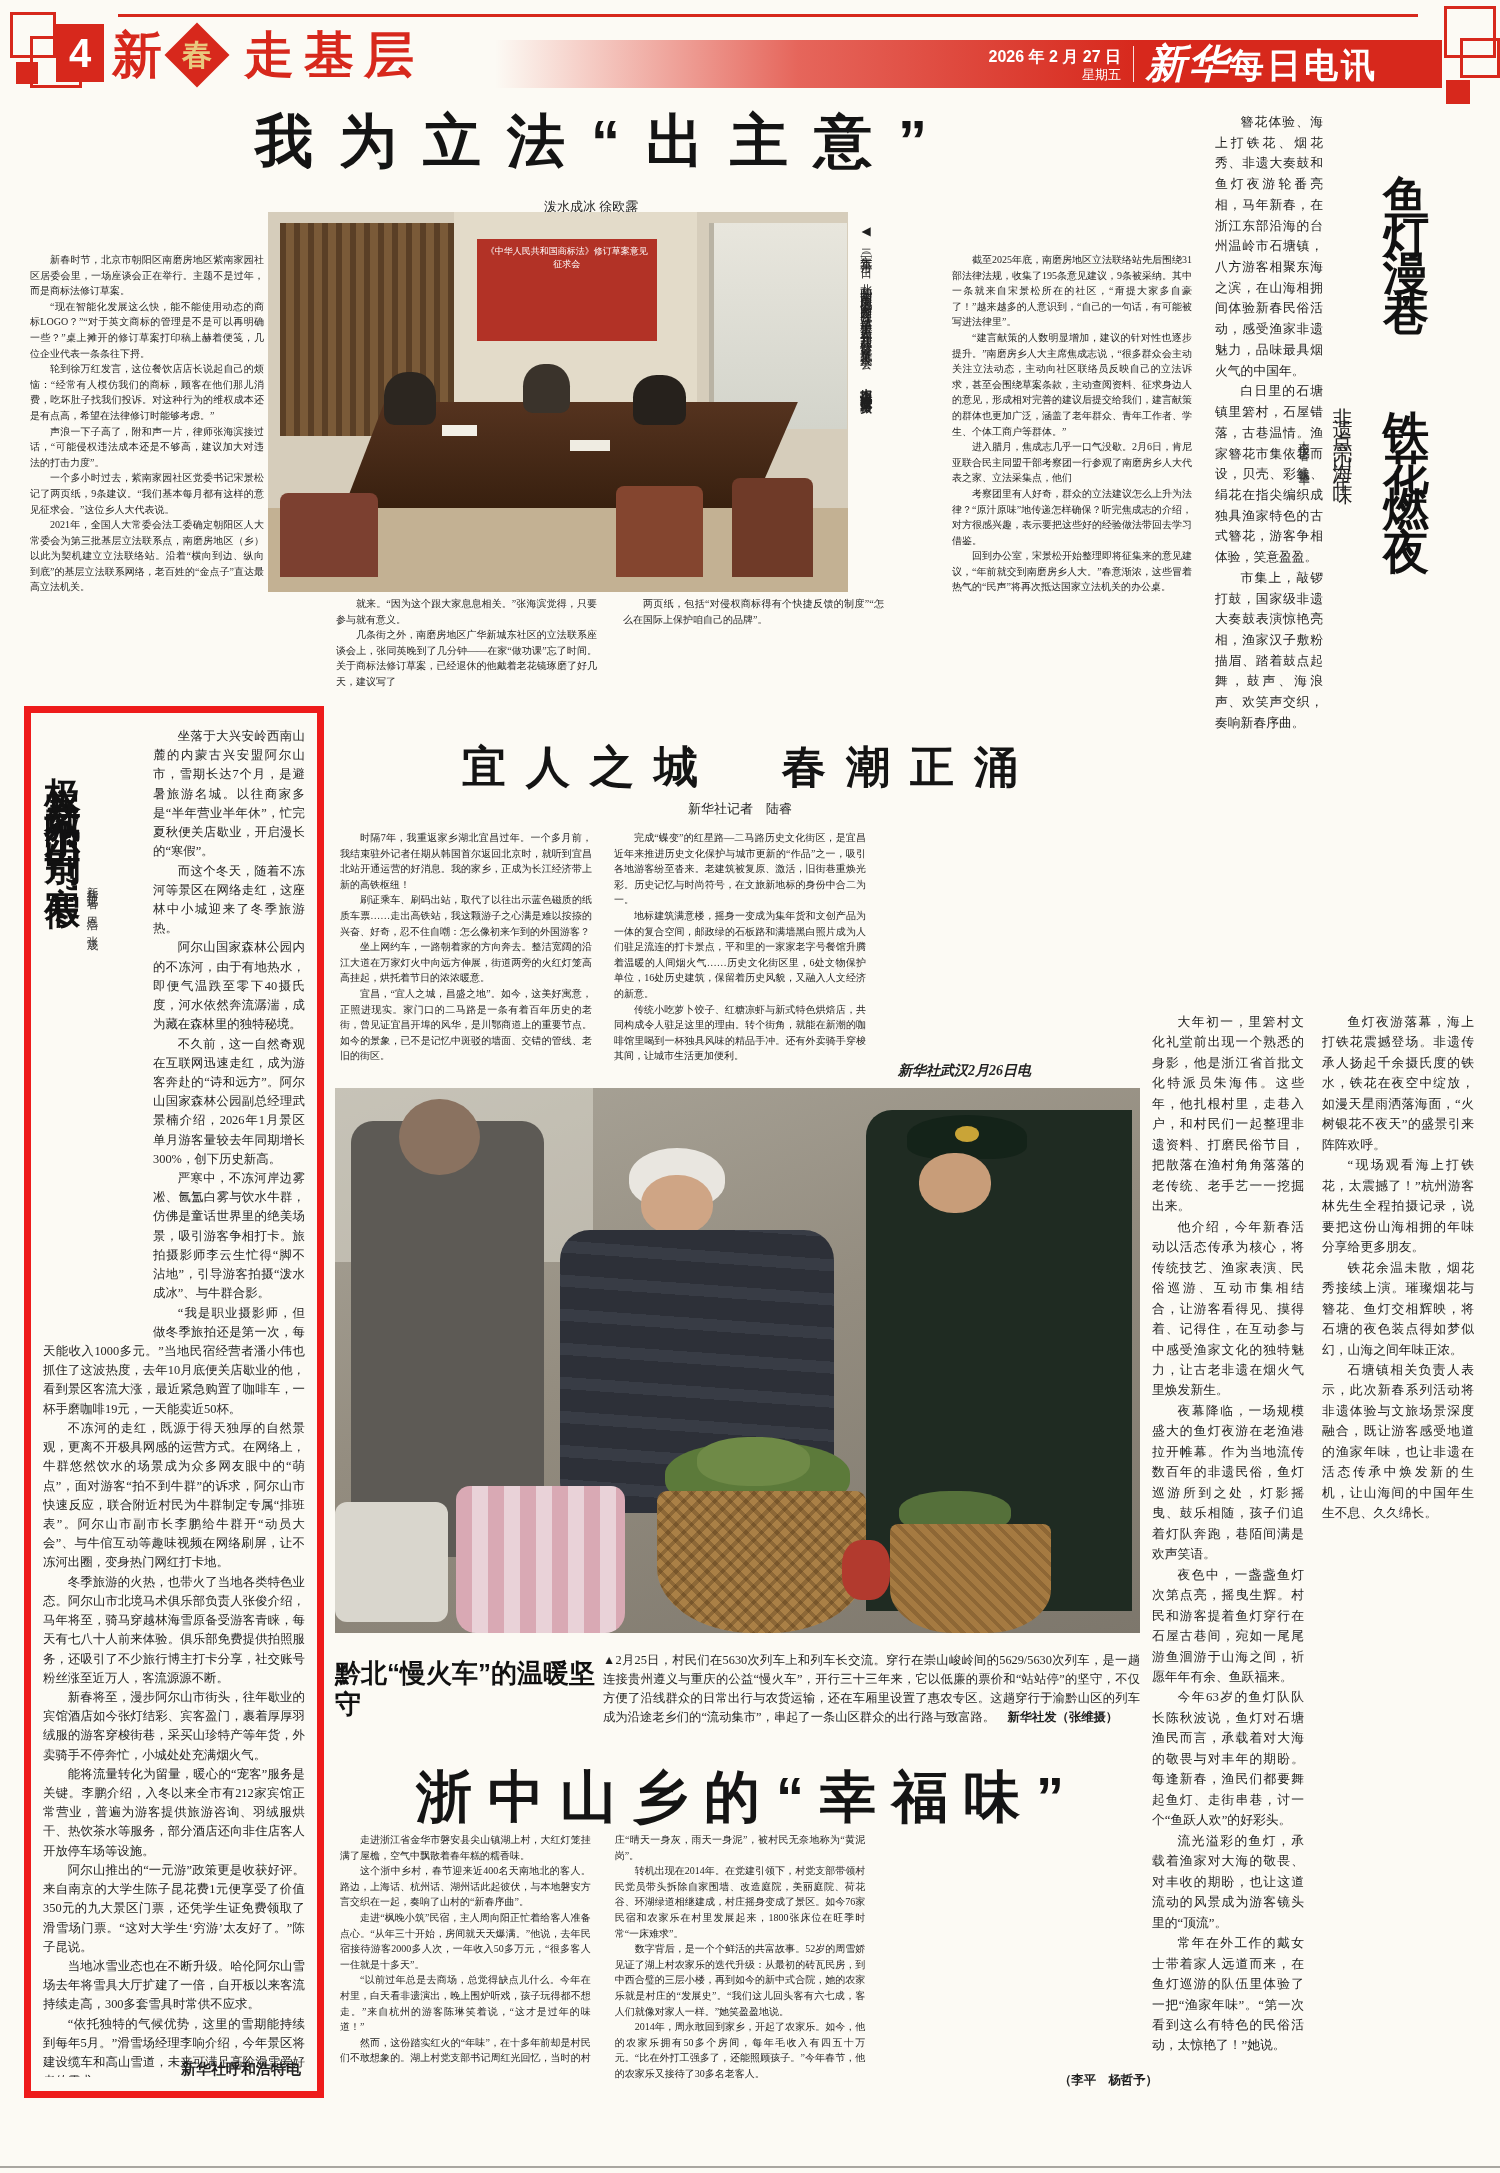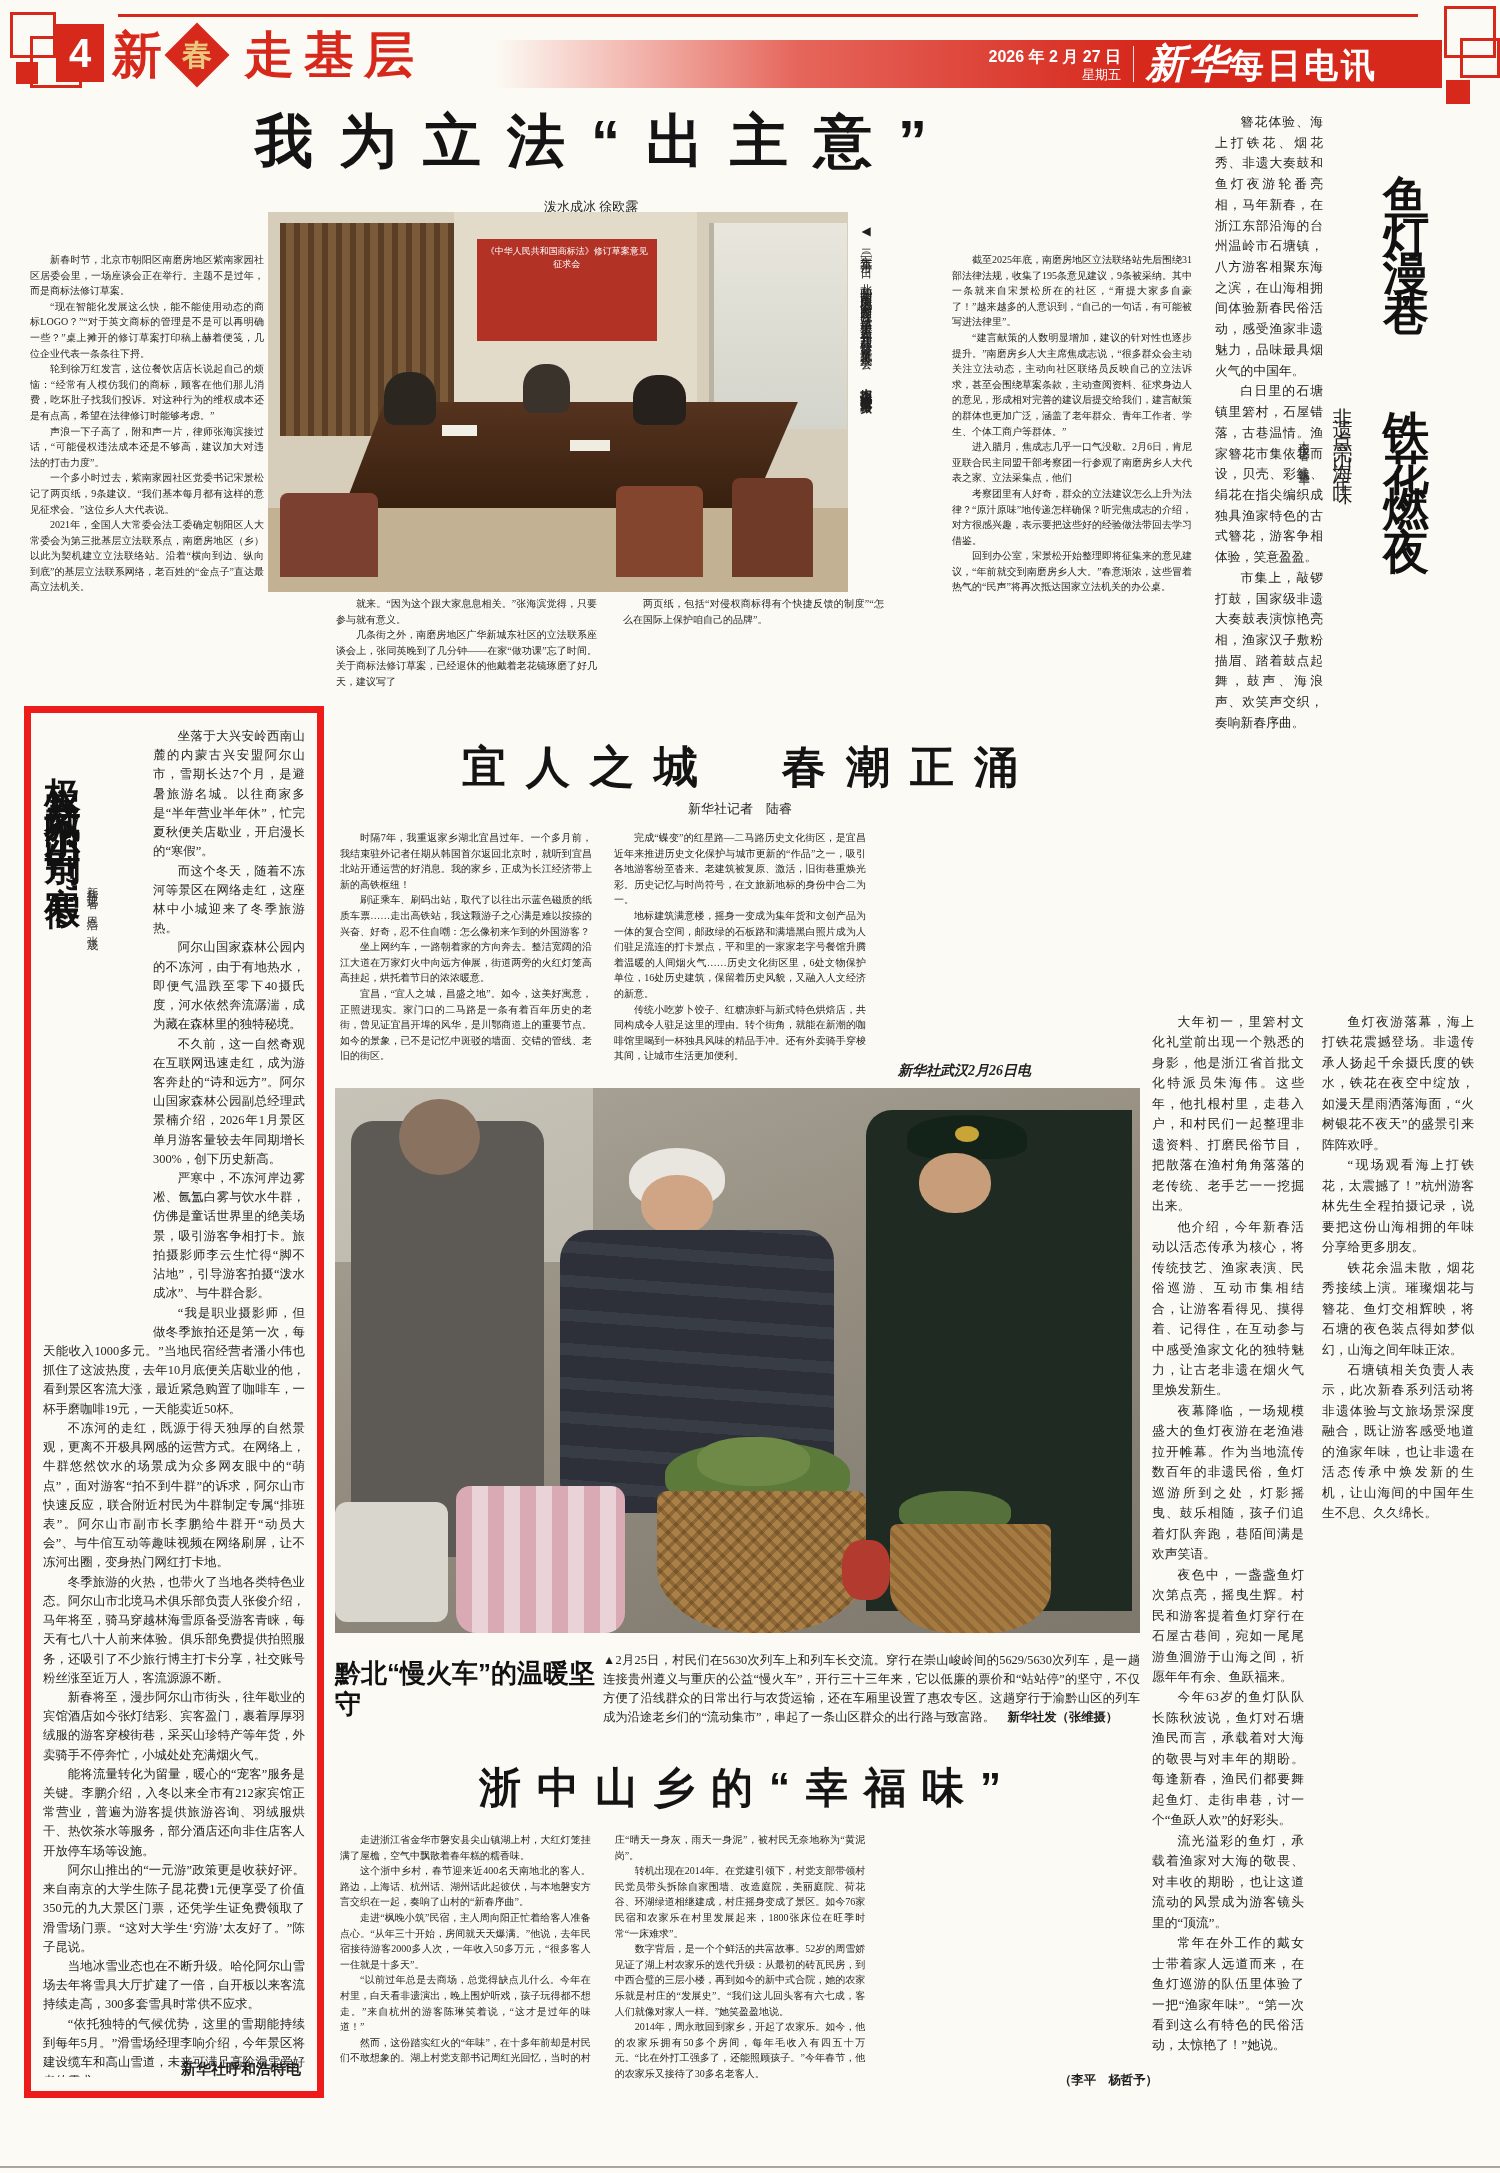--- a/index.html
+++ b/index.html
@@ -206,21 +206,21 @@
     <div class="ph" style="left:63%;bottom:6%;width:6%;height:11%;background:#b23a2e;border-radius:40%;"></div>
   </div>
 
   <div class="abs cap2">
     <div class="cap2-title">黔北“慢火车”的温暖坚守</div>
     <div class="cap2-text">
       <span>▲2月25日，村民们在5630次列车上和列车长交流。穿行在崇山峻岭间的5629/5630次列车，是一趟连接贵州遵义与重庆的公益“慢火车”，开行三十三年来，它以低廉的票价和“站站停”的坚守，不仅方便了沿线群众的日常出行与农货运输，还在车厢里设置了惠农专区。这趟穿行于渝黔山区的列车成为沿途老乡们的“流动集市”，串起了一条山区群众的出行路与致富路。</span>　<span class="credit-b">新华社发（张维摄）</span>
     </div>
   </div>
 
-  <div class="h-mid" style="left:340px;top:1760px;width:800px;font-size:42px;letter-spacing:16px;text-indent:16px;">浙中山乡的“幸福味”</div>
+  <div class="h-mid" style="left:340px;top:1760px;width:800px;font-size:56px;letter-spacing:16px;text-indent:16px;">浙中山乡的“幸福味”</div>
   <div class="abs bodytext a4-cols">
       <p>走进浙江省金华市磐安县尖山镇湖上村，大红灯笼挂满了屋檐，空气中飘散着春年糕的糯香味。</p>
       <p>这个浙中乡村，春节迎来近400名天南地北的客人。路边，上海话、杭州话、湖州话此起彼伏，与本地磐安方言交织在一起，奏响了山村的“新春序曲”。</p>
       <p>走进“枫晚小筑”民宿，主人周向阳正忙着给客人准备点心。“从年三十开始，房间就天天爆满。”他说，去年民宿接待游客2000多人次，一年收入50多万元，“很多客人一住就是十多天”。</p>
       <p>“以前过年总是去商场，总觉得缺点儿什么。今年在村里，白天看非遗演出，晚上围炉听戏，孩子玩得都不想走。”来自杭州的游客陈琳笑着说，“这才是过年的味道！”</p>
       <p>然而，这份踏实红火的“年味”，在十多年前却是村民们不敢想象的。湖上村党支部书记周红光回忆，当时的村庄“晴天一身灰，雨天一身泥”，被村民无奈地称为“黄泥岗”。</p>
       <p>转机出现在2014年。在党建引领下，村党支部带领村民党员带头拆除自家围墙、改造庭院，美丽庭院、荷花谷、环湖绿道相继建成，村庄摇身变成了景区。如今76家民宿和农家乐在村里发展起来，1800张床位在旺季时常“一床难求”。</p>
       <p>数字背后，是一个个鲜活的共富故事。52岁的周雪娇见证了湖上村农家乐的迭代升级：从最初的砖瓦民房，到中西合璧的三层小楼，再到如今的新中式合院，她的农家乐就是村庄的“发展史”。“我们这儿回头客有六七成，客人们就像对家人一样。”她笑盈盈地说。</p>
       <p>2014年，周永敢回到家乡，开起了农家乐。如今，他的农家乐拥有50多个房间，每年毛收入有四五十万元。“比在外打工强多了，还能照顾孩子。”今年春节，他的农家乐又接待了30多名老客人。</p>
     </div>

